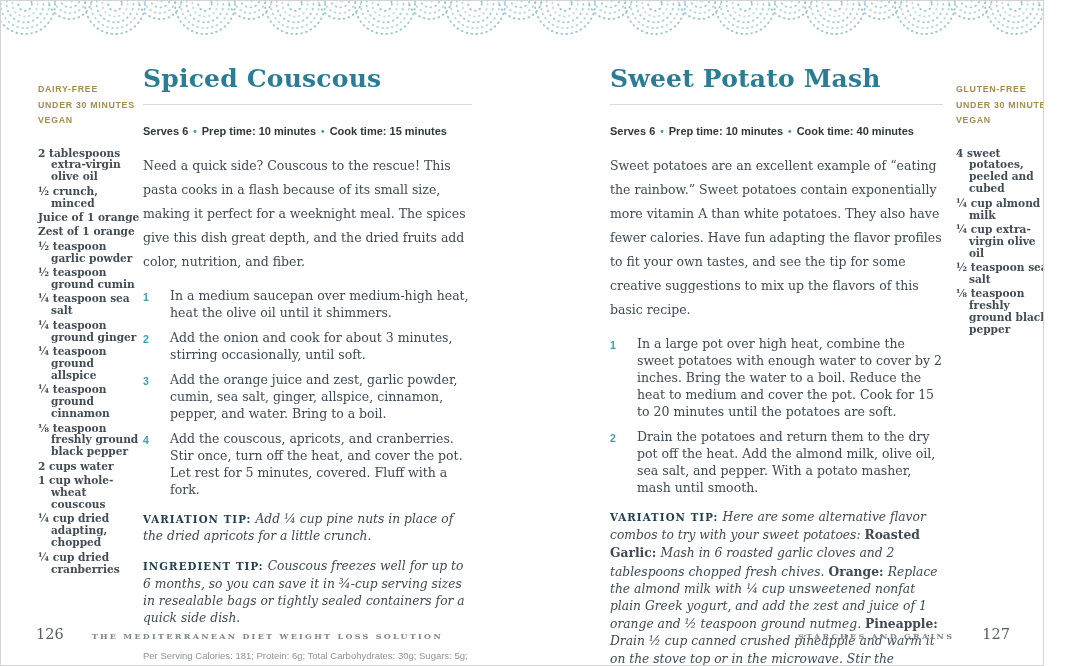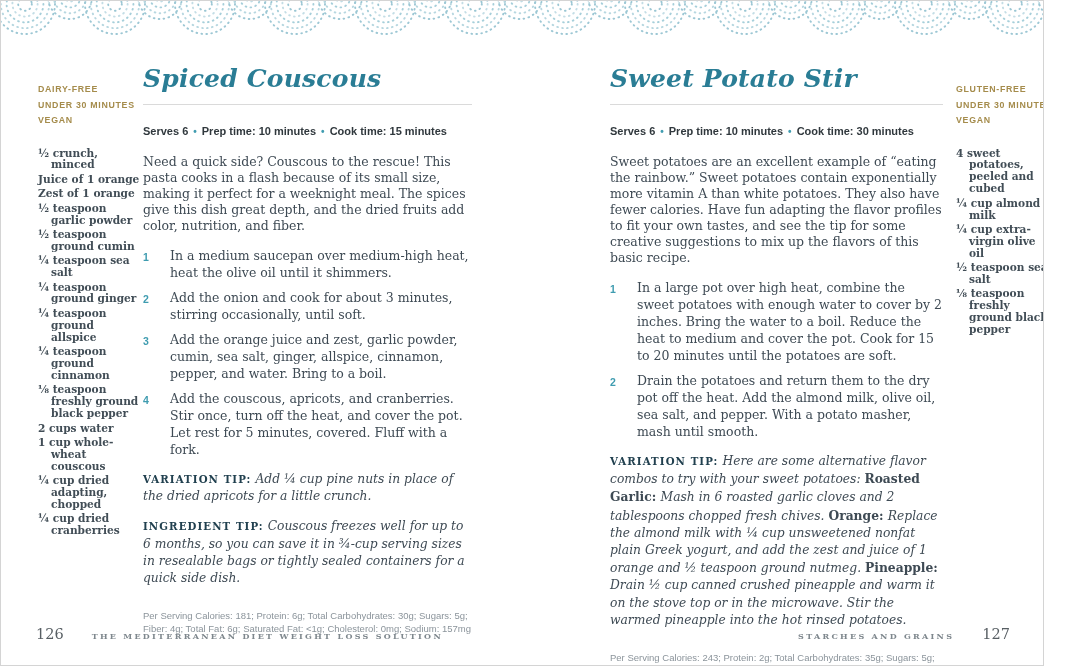--- a/index.html
+++ b/index.html
@@ -15,25 +15,25 @@
   .tags{margin-bottom:19px;}
   .tag{font-family:"Liberation Sans",sans-serif;font-weight:bold;font-size:8.8px;
        letter-spacing:0.7px;color:#a58c4c;line-height:15.5px;}
   .ing{font-size:10.6px;font-weight:bold;line-height:11.9px;color:#414d56;
        padding-left:13px;text-indent:-13px;margin-bottom:2.5px;}
 
   
   .recipe{position:absolute;top:64px;}
   .recipe-left{left:143px;width:329px;}
   .recipe-right{left:610px;width:333px;}
-  h1.recipe-title{margin:0 0 11px;font-size:25px;font-weight:bold;color:#2a7d95;letter-spacing:0.2px;font-style:italic;}
+  h1.recipe-title{margin:0 0 11px;font-size:25px;font-weight:bold;color:#2a7d95;letter-spacing:0.2px;}
   .meta-row{border-top:1px solid #dadada;padding-top:20px;
             font-family:"Liberation Sans",sans-serif;font-weight:bold;font-size:11px;color:#30383d;}
   .meta-dot{color:#3f9cb0;margin:0 5px;font-size:10px;}
-  .intro{margin:17px 0 0;font-size:12.5px;line-height:16px;color:#3e4a54;}
+  .intro{margin:17px 0 0;font-size:12.5px;line-height:24px;color:#3e4a54;}
   .steps{margin:13px 0 0;padding:0;list-style:none;}
   .step{display:flex;margin-bottom:8px;font-size:12.5px;line-height:17px;color:#3e4a54;}
   .step-num{width:27px;flex:none;color:#3f9cb0;font-family:"Liberation Sans",sans-serif;
             font-weight:bold;font-size:10.5px;padding-top:2px;}
   .tip{margin:13px 0 0;font-size:12.3px;line-height:17.2px;color:#3e4a54;}
   .tip-label{font-weight:bold;font-size:10.2px;letter-spacing:1.1px;color:#21404f;}
   .it{font-style:italic;}
   .bd{font-weight:bold;font-style:normal;}
   .nutrition{margin-top:23px;font-family:"Liberation Sans",sans-serif;font-size:9.5px;
              line-height:12.5px;color:#8b949b;}
@@ -167,20 +167,21 @@
       <circle cx="1105" cy="4" r="6.8" fill="none" stroke="#9cc7d4" stroke-width="1.9" stroke-dasharray="0.7 4.3" stroke-linecap="round"></circle>
     </svg>
 
   <aside class="sidebar sidebar-left">
     <div class="tags">
       <div class="tag">DAIRY-FREE</div>
       <div class="tag">UNDER 30 MINUTES</div>
       <div class="tag">VEGAN</div>
     </div>
     <div class="ingredients">
+      <div class="ing">2 tablespoons extra-virgin olive oil</div>
       <div class="ing">½ crunch, minced</div>
       <div class="ing">Juice of 1 orange</div>
       <div class="ing">Zest of 1 orange</div>
       <div class="ing">½ teaspoon garlic powder</div>
       <div class="ing">½ teaspoon ground cumin</div>
       <div class="ing">¼ teaspoon sea salt</div>
       <div class="ing">¼ teaspoon ground ginger</div>
       <div class="ing">¼ teaspoon ground allspice</div>
       <div class="ing">¼ teaspoon ground cinnamon</div>
       <div class="ing">⅛ teaspoon freshly ground black pepper</div>
@@ -220,23 +221,23 @@
       <span class="it">Add ¼ cup pine nuts in place of the dried apricots for a little crunch.</span>
     </p>
     <p class="tip">
       <span class="tip-label">INGREDIENT TIP:</span>
       <span class="it">Couscous freezes well for up to 6 months, so you can save it in ¾-cup serving sizes in resealable bags or tightly sealed containers for a quick side dish.</span>
     </p>
     <p class="nutrition">Per Serving Calories: 181; Protein: 6g; Total Carbohydrates: 30g; Sugars: 5g; Fiber: 4g; Total Fat: 6g; Saturated Fat: &lt;1g; Cholesterol: 0mg; Sodium: 157mg</p>
   </main>
 
   <main class="recipe recipe-right">
-    <h1 class="recipe-title">Sweet Potato Stir</h1>
+    <h1 class="recipe-title">Sweet Potato Mash</h1>
     <div class="meta-row">
-      <span>Serves 6</span><span class="meta-dot">•</span><span>Prep time: 10 minutes</span><span class="meta-dot">•</span><span>Cook time: 30 minutes</span>
+      <span>Serves 6</span><span class="meta-dot">•</span><span>Prep time: 10 minutes</span><span class="meta-dot">•</span><span>Cook time: 40 minutes</span>
     </div>
     <p class="intro">Sweet potatoes are an excellent example of “eating the rainbow.” Sweet potatoes contain exponentially more vitamin A than white potatoes. They also have fewer calories. Have fun adapting the flavor profiles to fit your own tastes, and see the tip for some creative suggestions to mix up the flavors of this basic recipe.</p>
     <ol class="steps">
       <li class="step">
         <span class="step-num">1</span>
         <span class="step-text">In a large pot over high heat, combine the sweet potatoes with enough water to cover by 2 inches. Bring the water to a boil. Reduce the heat to medium and cover the pot. Cook for 15 to 20 minutes until the potatoes are soft.</span>
       </li>
       <li class="step">
         <span class="step-num">2</span>
         <span class="step-text">Drain the potatoes and return them to the dry pot off the heat. Add the almond milk, olive oil, sea salt, and pepper. With a potato masher, mash until smooth.</span>

